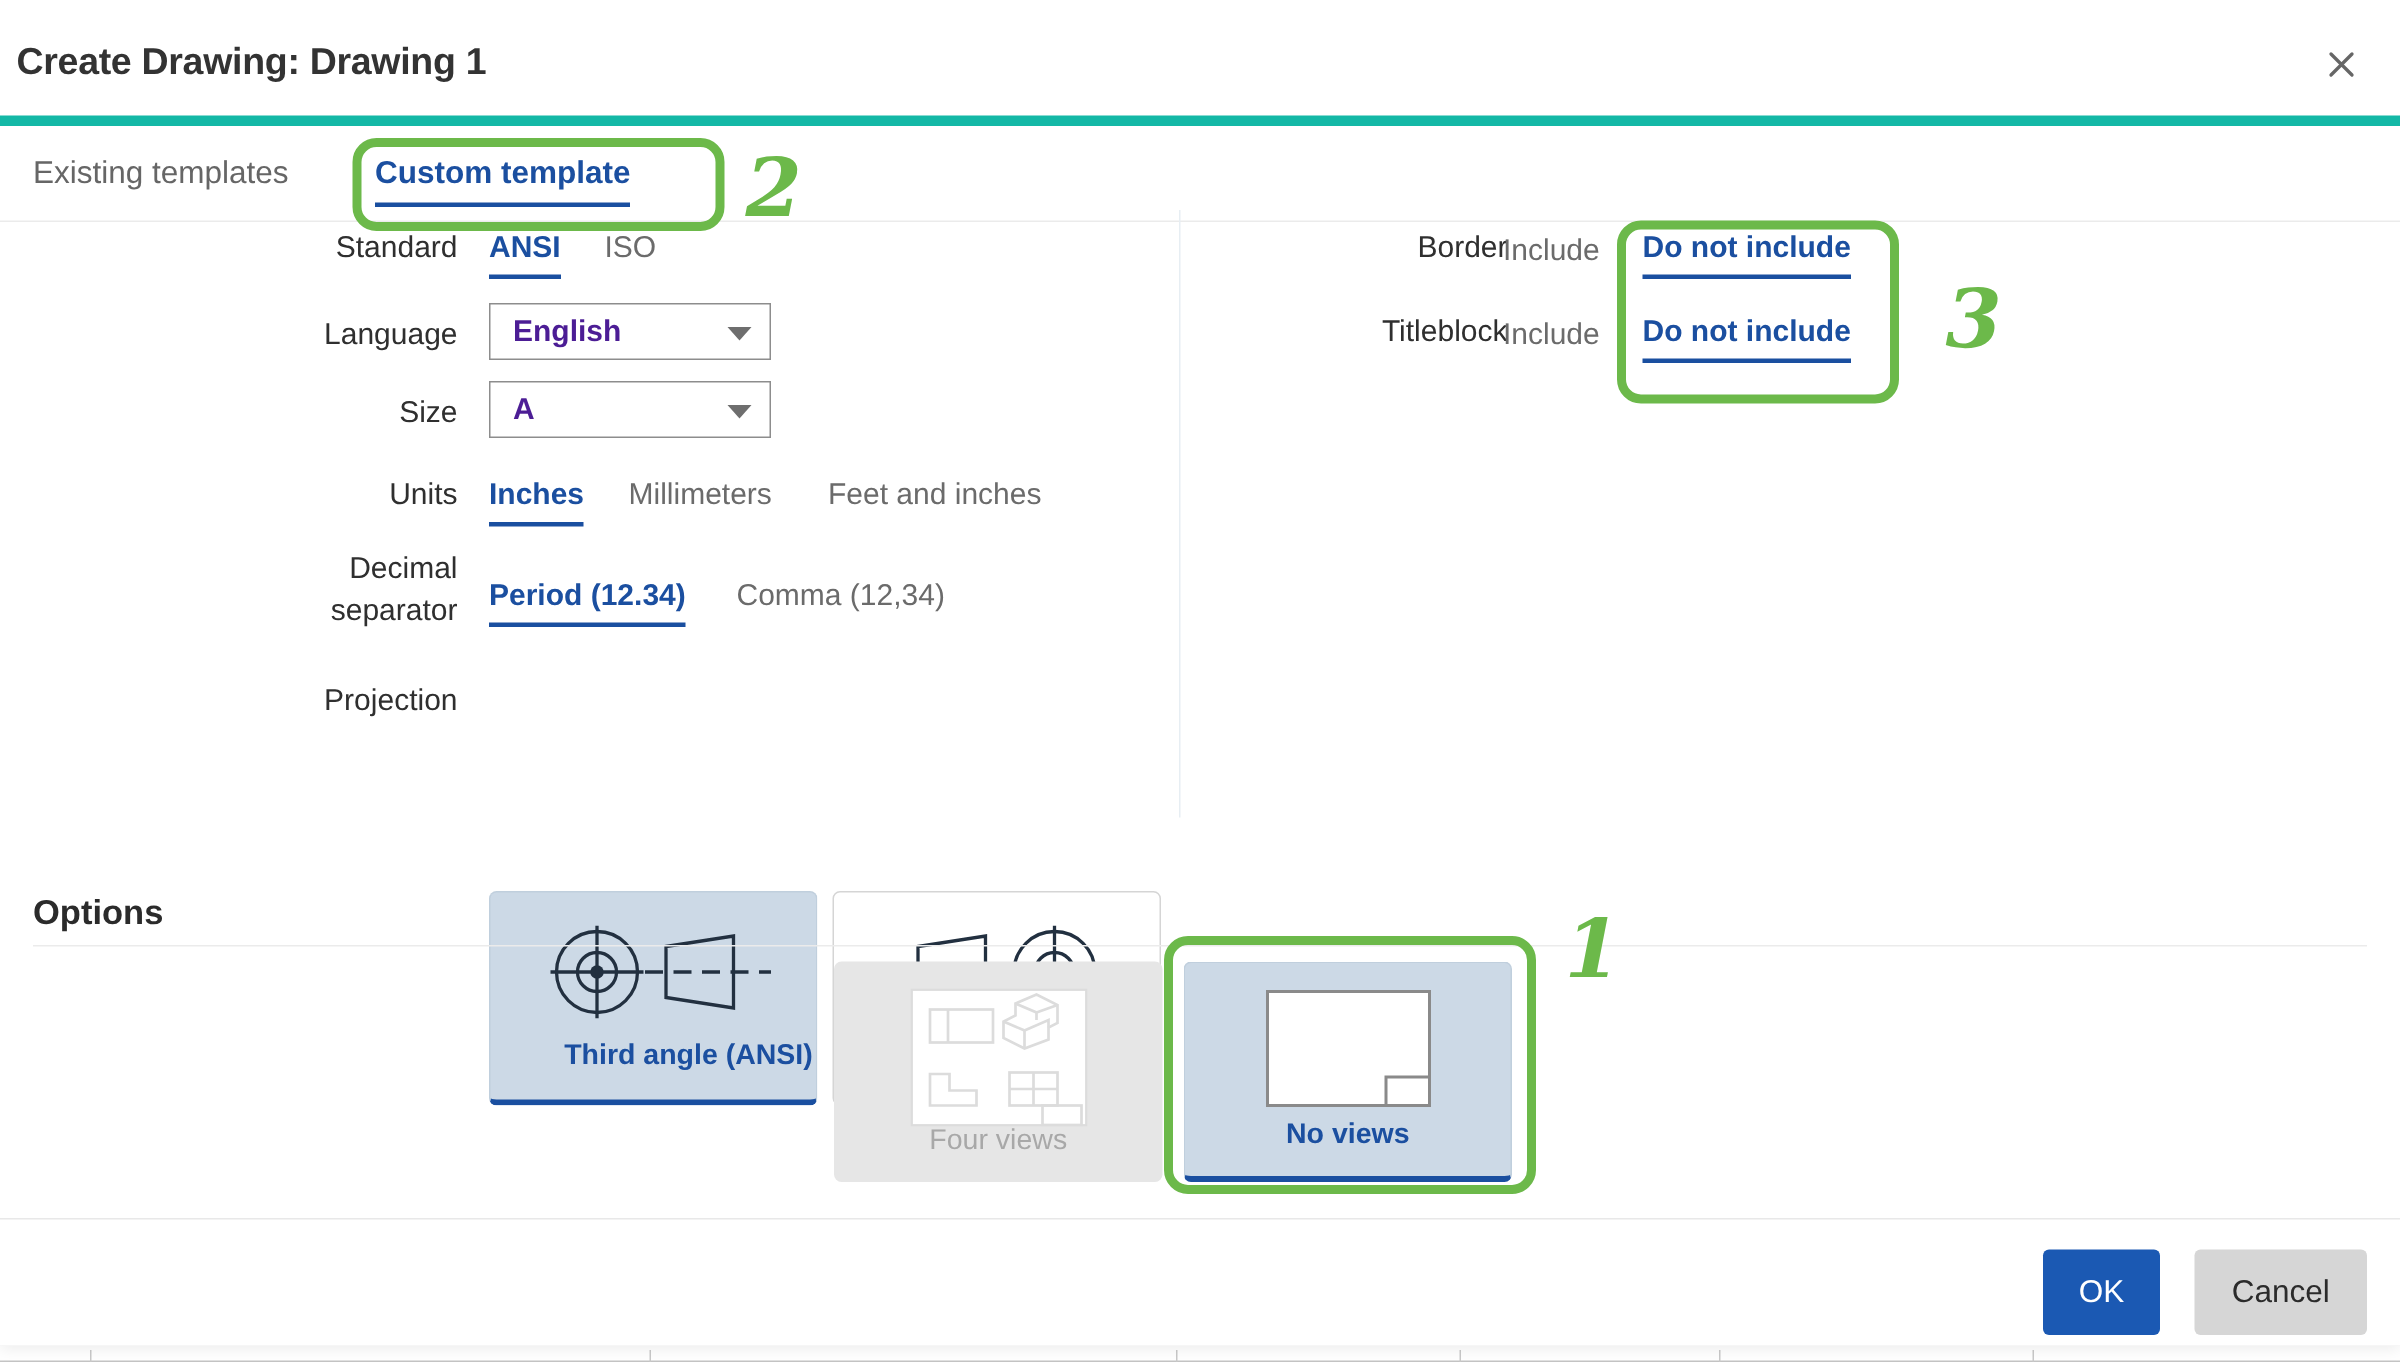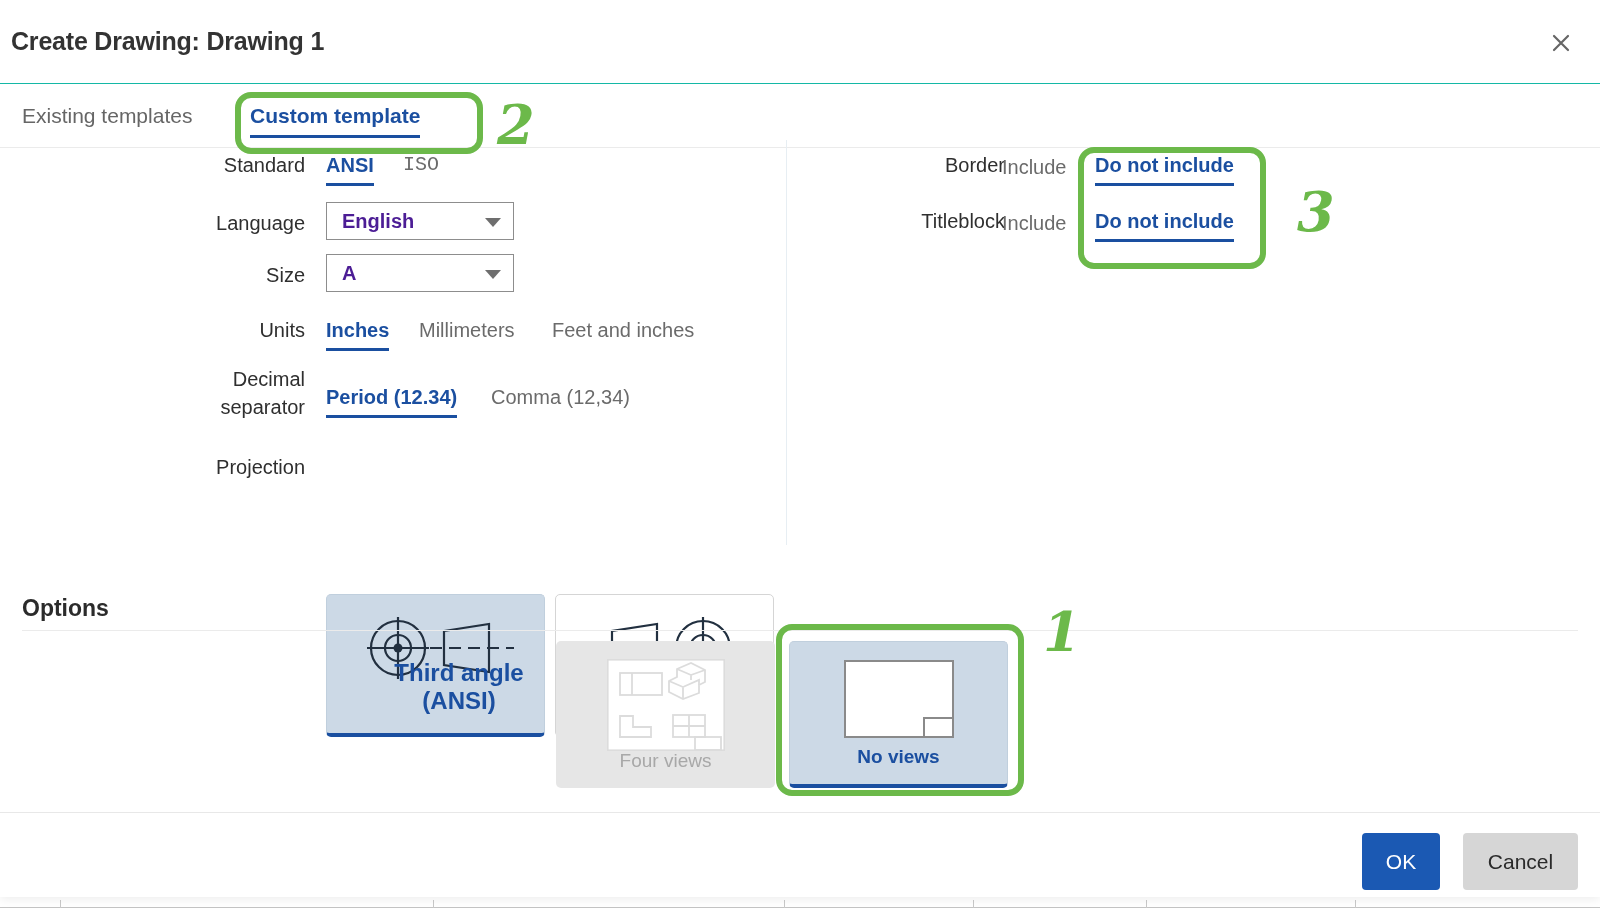--- a/index.html
+++ b/index.html
@@ -26,21 +26,21 @@
     width: 1600px; height: 897px;
     background: #ffffff;
     border: 1px solid #e0e0e0;
     border-top: none; border-left: none; border-right: none;
     box-shadow: 0 2px 10px rgba(0,0,0,0.08);
   }
 
   
   .titlebar {
     position: absolute; left: 0; top: 0; width: 1600px; height: 84px;
-    border-bottom: 1px solid #14b8a6;
+    border-bottom: 7px solid #14b8a6;
   }
   .title-text {
     position: absolute; left: 11px; top: 27px;
     font-size: 25px; color: #333333; font-weight: 700;
     letter-spacing: -0.2px;
   }
   .title-text .prefix { font-weight: 700; }
   .close-btn {
     position: absolute; right: 22px; top: 26px;
     width: 34px; height: 34px; cursor: pointer;
@@ -105,21 +105,21 @@
   .proj-card.selected {
     background: #ccd9e6; border: 1px solid #c0cfdd;
     border-bottom: 4px solid #1a4fa0;
   }
   .proj-card.unselected { background: #ffffff; border: 1px solid #d5d5d5; }
   .proj-icon {
     position: absolute; left: 50%; top: 22px; transform: translateX(-50%);
   }
   .proj-label {
     position: absolute; left: 0; right: 0; bottom: 18px;
-    text-align: center; font-size: 24px; margin-left: 47px;
+    text-align: center; font-size: 19px; margin-left: 47px;
   }
   .proj-card.selected .proj-label { color: #1b4fa0; font-weight: 700; }
   .proj-card.unselected .proj-label { color: #3a3a3a; }
 
   
   .options-h {
     position: absolute; left: 22px; top: 595px;
     font-size: 23px; font-weight: 700; color: #2b2b2b;
   }
   .options-rule {
@@ -197,21 +197,21 @@
   <div class="tabs">
     <div class="tab inactive">Existing templates</div>
     <div class="tab active">Custom template</div>
   </div>
 
   <div class="body-area">
     <div class="vdivider"></div>
 
     <div class="lbl" style="left:60px; top:20px; width:245px;">Standard</div>
     <div class="opt sel" style="left:326px; top:20px;">ANSI</div>
-    <div class="opt" style="left:403px; top:20px;font-family:Liberation Mono, monospace;">ISO</div>
+    <div class="opt" style="left:403px; top:20px;">ISO</div>
 
     <div class="lbl" style="left:60px; top:78px; width:245px;">Language</div>
     <div class="dd" style="left:326px; top:70px; width:188px;">
       <span class="dd-val">English</span>
       <span class="dd-arrow"></span>
     </div>
 
     <div class="lbl" style="left:60px; top:130px; width:245px;">Size</div>
     <div class="dd" style="left:326px; top:122px; width:188px;">
       <span class="dd-val">A</span>

